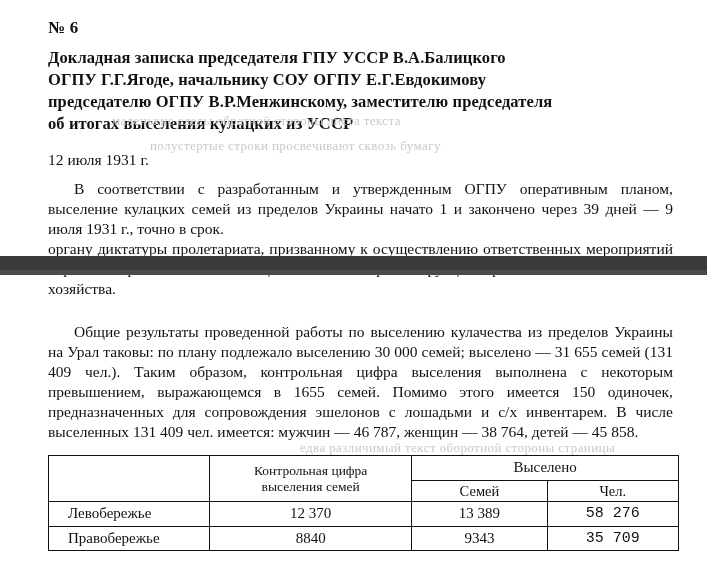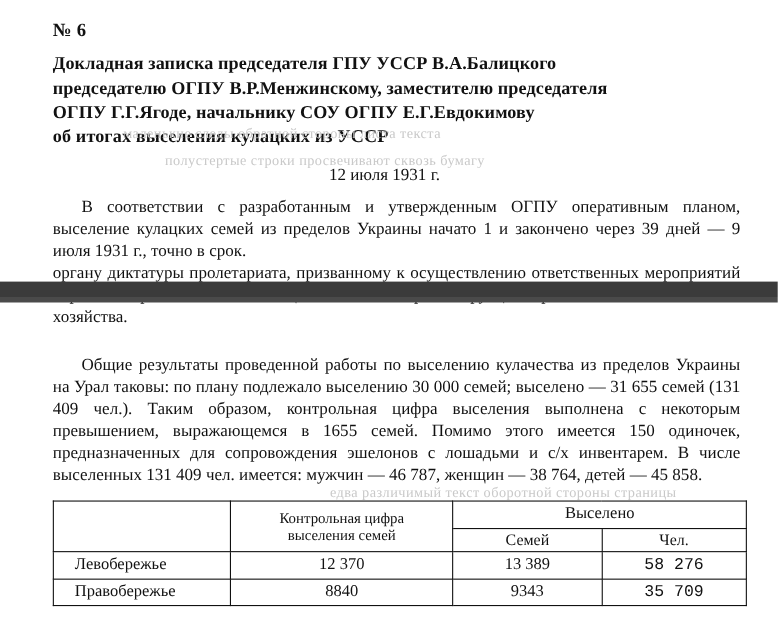--- a/index.html
+++ b/index.html
@@ -43,21 +43,21 @@
     position: absolute;
     color: #c9c9c9;
     font-size: 13px;
     letter-spacing: 0.4px;
     white-space: nowrap;
     pointer-events: none;
     user-select: none;
   }
 
   .date-line {
-    text-align: center;
+    text-align: left;
     font-size: 15.5px;
     margin: 16px 22px 10px 0;
   }
   p.body {
     font-size: 15.5px;
     line-height: 1.30;
     text-align: justify;
     margin: 0 0 0 0;
     text-indent: 0;
   }
@@ -115,22 +115,22 @@
 </style>
 </head>
 <body>
 
 <div class="page">
 
   <div class="doc-number">№ 6</div>
 
   <div class="title">
     <div>Докладная записка председателя ГПУ УССР В.А.Балицкого</div>
+    <div>ОГПУ Г.Г.Ягоде, начальнику СОУ ОГПУ Е.Г.Евдокимову</div>
     <div>председателю ОГПУ В.Р.Менжинскому, заместителю председателя</div>
-    <div>ОГПУ Г.Г.Ягоде, начальнику СОУ ОГПУ Е.Г.Евдокимову</div>
     <div>об итогах выселения кулацких из УССР</div>
   </div>
 
   <div class="date-line">12 июля 1931 г.</div>
 
   <p class="body indent blk">В соответствии с разработанным и утвержденным ОГПУ оперативным планом, выселение кулацких семей из пределов Украины начато 1 и закончено через 39 дней — 9 июля 1931 г., точно в срок.</p>
   <p class="body blk">органу диктатуры пролетариата, призванному к осуществлению ответственных мероприятий партии и правительства по социалистической реконструкции промышленности сельского хозяйства.</p>
 
   <div style="height:22px"></div>
 

